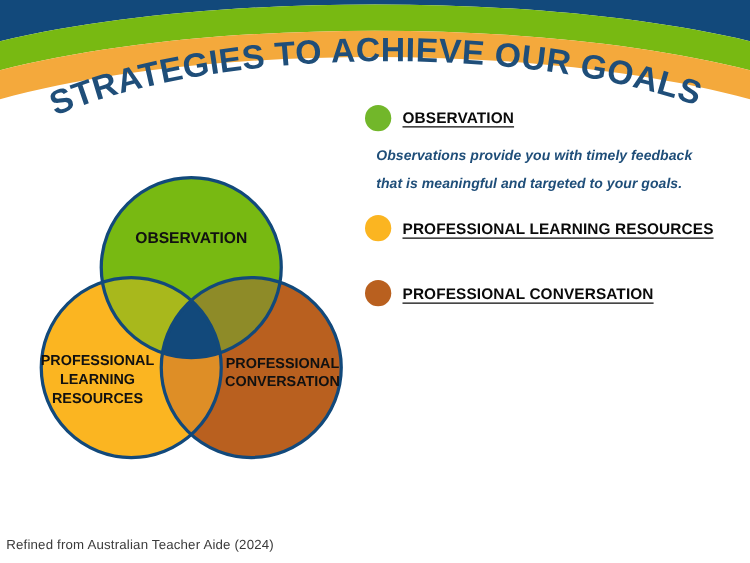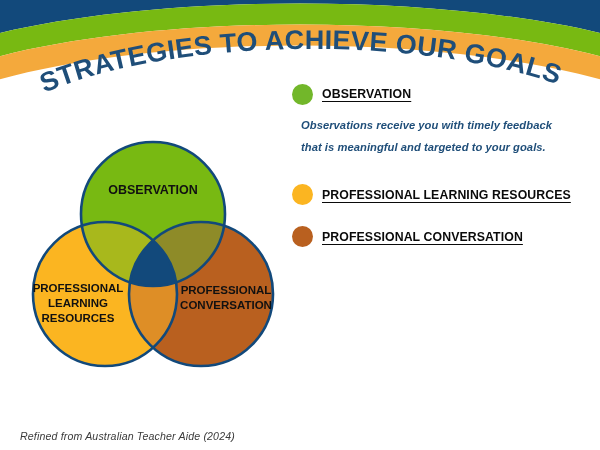--- a/index.html
+++ b/index.html
@@ -52,22 +52,22 @@
     font-weight:bold;
     font-style:italic;
     color:#1F4E79;
     line-height:1.95;
     letter-spacing:0.05px;
     max-width:272px;
   }
 
   
   #footer{
-    position:absolute;left:20px;top:430px;
-    font-size:10.6px;font-style:italic;color:#3a3a3a;
+    position:absolute;left:5px;top:430px;
+    font-size:10.6px;color:#3a3a3a;
     letter-spacing:0.15px;
   }
 </style>
 </head>
 <body>
 
 <div id="stage">
 
   <svg id="header-arc" viewBox="0 0 600 95" preserveAspectRatio="none">
     <defs>
@@ -153,31 +153,31 @@
     </g>
   </svg>
 
   <div id="legend">
 
     <div class="legend-block">
       <div class="legend-head">
         <span class="dot" style="background:#72B72A"></span>
         <span class="legend-title">OBSERVATION</span>
       </div>
-      <div class="legend-body">Observations receive you with timely feedback that is meaningful and targeted to your goals.</div>
+      <div class="legend-body">Observations provide you with timely feedback that is meaningful and targeted to your goals.</div>
     </div>
 
-    <div class="legend-block" style="margin-top:24px;">
+    <div class="legend-block" style="margin-top:12px;">
       <div class="legend-head">
         <span class="dot" style="background:#FBB521"></span>
         <span class="legend-title">PROFESSIONAL LEARNING RESOURCES</span>
       </div>
     </div>
 
-    <div class="legend-block" style="margin-top:18px;">
+    <div class="legend-block" style="margin-top:28px;">
       <div class="legend-head">
         <span class="dot" style="background:#B9601F"></span>
         <span class="legend-title">PROFESSIONAL CONVERSATION</span>
       </div>
     </div>
 
   </div>
 
   <div id="footer">Refined from Australian Teacher Aide (2024)</div>
 

